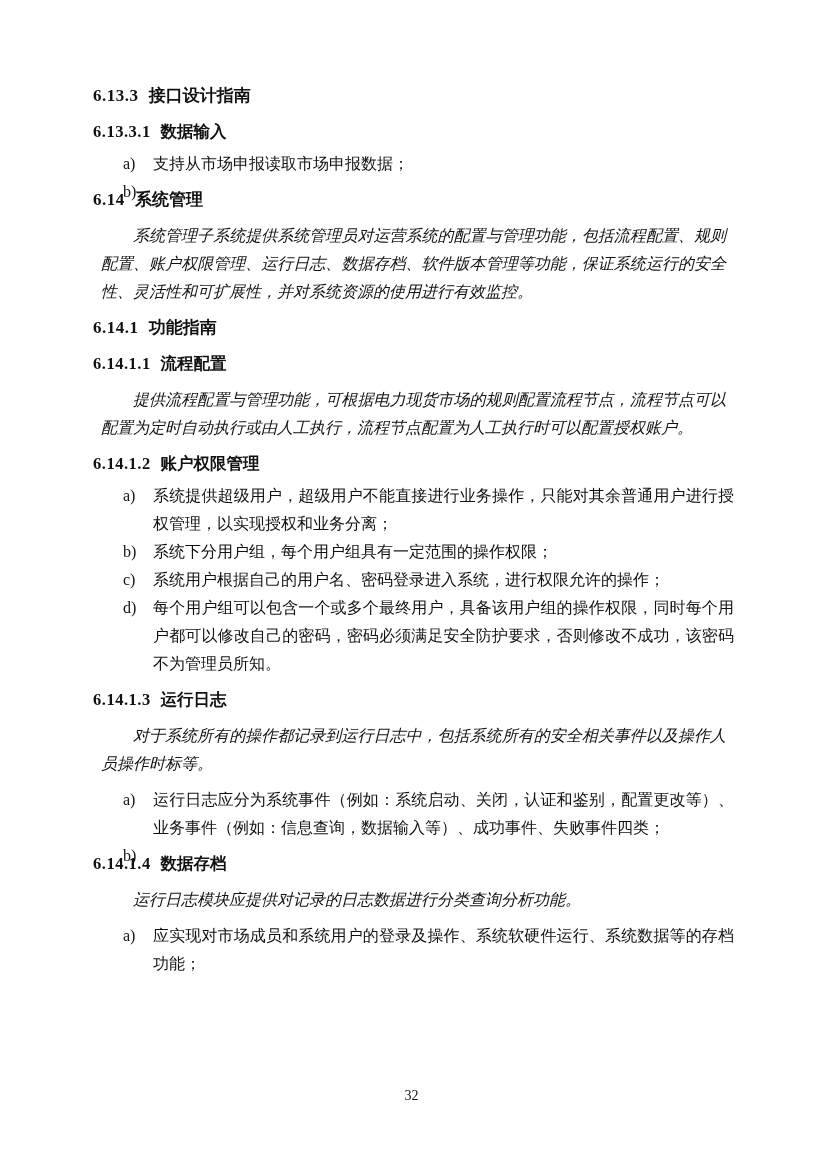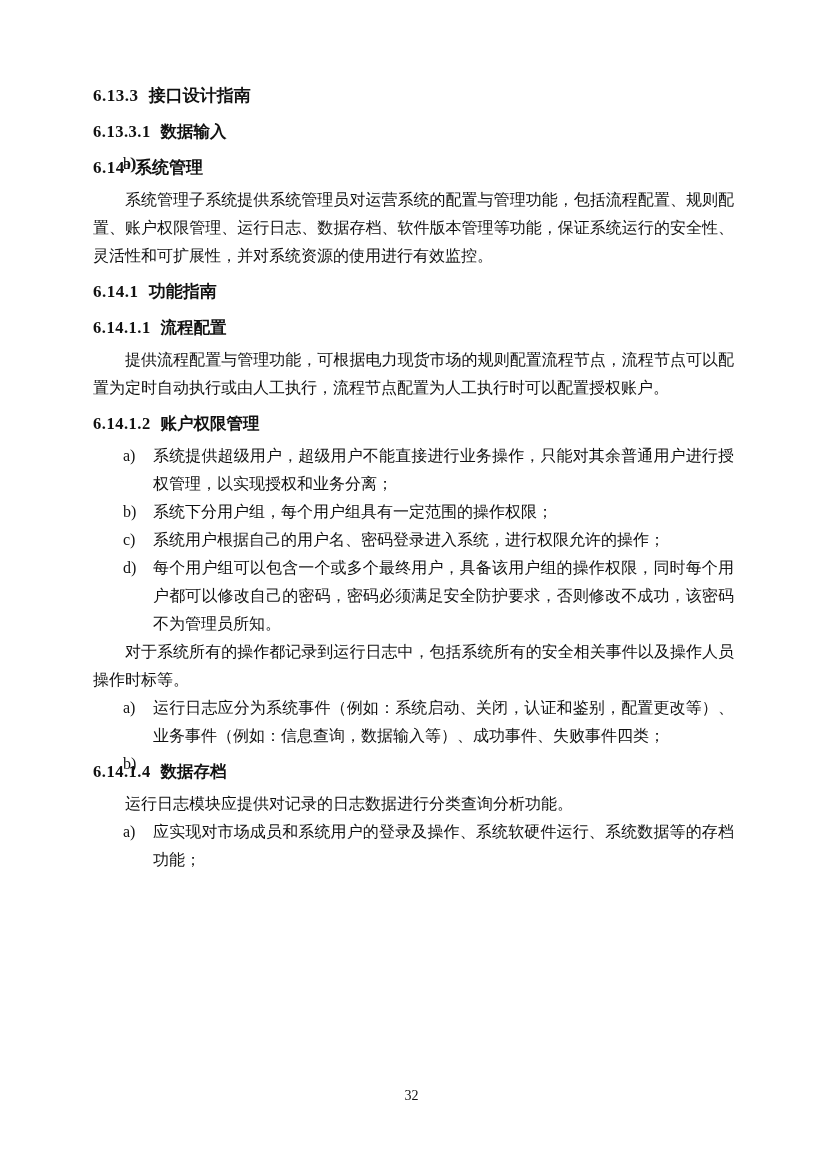--- a/index.html
+++ b/index.html
@@ -33,21 +33,22 @@
     font-weight: 700;
     font-size: 16.5px;
   }
   .sec-num {
     margin-right: 0.6em;
     letter-spacing: 0.5px;
   }
   .para {
     text-indent: 2em;
     text-align: justify;
-    margin: 0;
+    margin: 8px;
+    font-style: italic;
   }
   .li {
     position: relative;
     padding-left: 60px;
     text-align: justify;
     margin: 0;
   }
   .li .marker {
     position: absolute;
     left: 30px;
@@ -64,32 +65,33 @@
     color: #111111;
   }
 </style>
 </head>
 <body>
 
 <div class="page">
   <div id="doc-content">
       <div class="heading lvl2"><span class="sec-num">6.13.3</span><span class="sec-title">接口设计指南</span></div>
       <div class="heading lvl3"><span class="sec-num">6.13.3.1</span><span class="sec-title">数据输入</span></div>
-      <div class="li"><span class="marker">a)</span></div>
+      <div class="li"><span class="marker">a)</span><span class="li-text">支持从市场申报读取市场申报数据；</span></div>
       <div class="li"><span class="marker">b)</span></div>
       <div class="heading lvl2"><span class="sec-num">6.14</span><span class="sec-title">系统管理</span></div>
       <div class="para">系统管理子系统提供系统管理员对运营系统的配置与管理功能，包括流程配置、规则配置、账户权限管理、运行日志、数据存档、软件版本管理等功能，保证系统运行的安全性、灵活性和可扩展性，并对系统资源的使用进行有效监控。</div>
       <div class="heading lvl2"><span class="sec-num">6.14.1</span><span class="sec-title">功能指南</span></div>
       <div class="heading lvl3"><span class="sec-num">6.14.1.1</span><span class="sec-title">流程配置</span></div>
       <div class="para">提供流程配置与管理功能，可根据电力现货市场的规则配置流程节点，流程节点可以配置为定时自动执行或由人工执行，流程节点配置为人工执行时可以配置授权账户。</div>
       <div class="heading lvl3"><span class="sec-num">6.14.1.2</span><span class="sec-title">账户权限管理</span></div>
       <div class="li"><span class="marker">a)</span><span class="li-text">系统提供超级用户，超级用户不能直接进行业务操作，只能对其余普通用户进行授权管理，以实现授权和业务分离；</span></div>
       <div class="li"><span class="marker">b)</span><span class="li-text">系统下分用户组，每个用户组具有一定范围的操作权限；</span></div>
       <div class="li"><span class="marker">c)</span><span class="li-text">系统用户根据自己的用户名、密码登录进入系统，进行权限允许的操作；</span></div>
       <div class="li"><span class="marker">d)</span><span class="li-text">每个用户组可以包含一个或多个最终用户，具备该用户组的操作权限，同时每个用户都可以修改自己的密码，密码必须满足安全防护要求，否则修改不成功，该密码不为管理员所知。</span></div>
+      <div class="heading lvl3"><span class="sec-num">6.14.1.3</span><span class="sec-title">运行日志</span></div>
       <div class="para">对于系统所有的操作都记录到运行日志中，包括系统所有的安全相关事件以及操作人员操作时标等。</div>
       <div class="li"><span class="marker">a)</span><span class="li-text">运行日志应分为系统事件（例如：系统启动、关闭，认证和鉴别，配置更改等）、业务事件（例如：信息查询，数据输入等）、成功事件、失败事件四类；</span></div>
       <div class="li"><span class="marker">b)</span></div>
       <div class="heading lvl3"><span class="sec-num">6.14.1.4</span><span class="sec-title">数据存档</span></div>
       <div class="para">运行日志模块应提供对记录的日志数据进行分类查询分析功能。</div>
       <div class="li"><span class="marker">a)</span><span class="li-text">应实现对市场成员和系统用户的登录及操作、系统软硬件运行、系统数据等的存档功能；</span></div>
     </div>
   <div class="page-number">32</div>
 </div>
 

